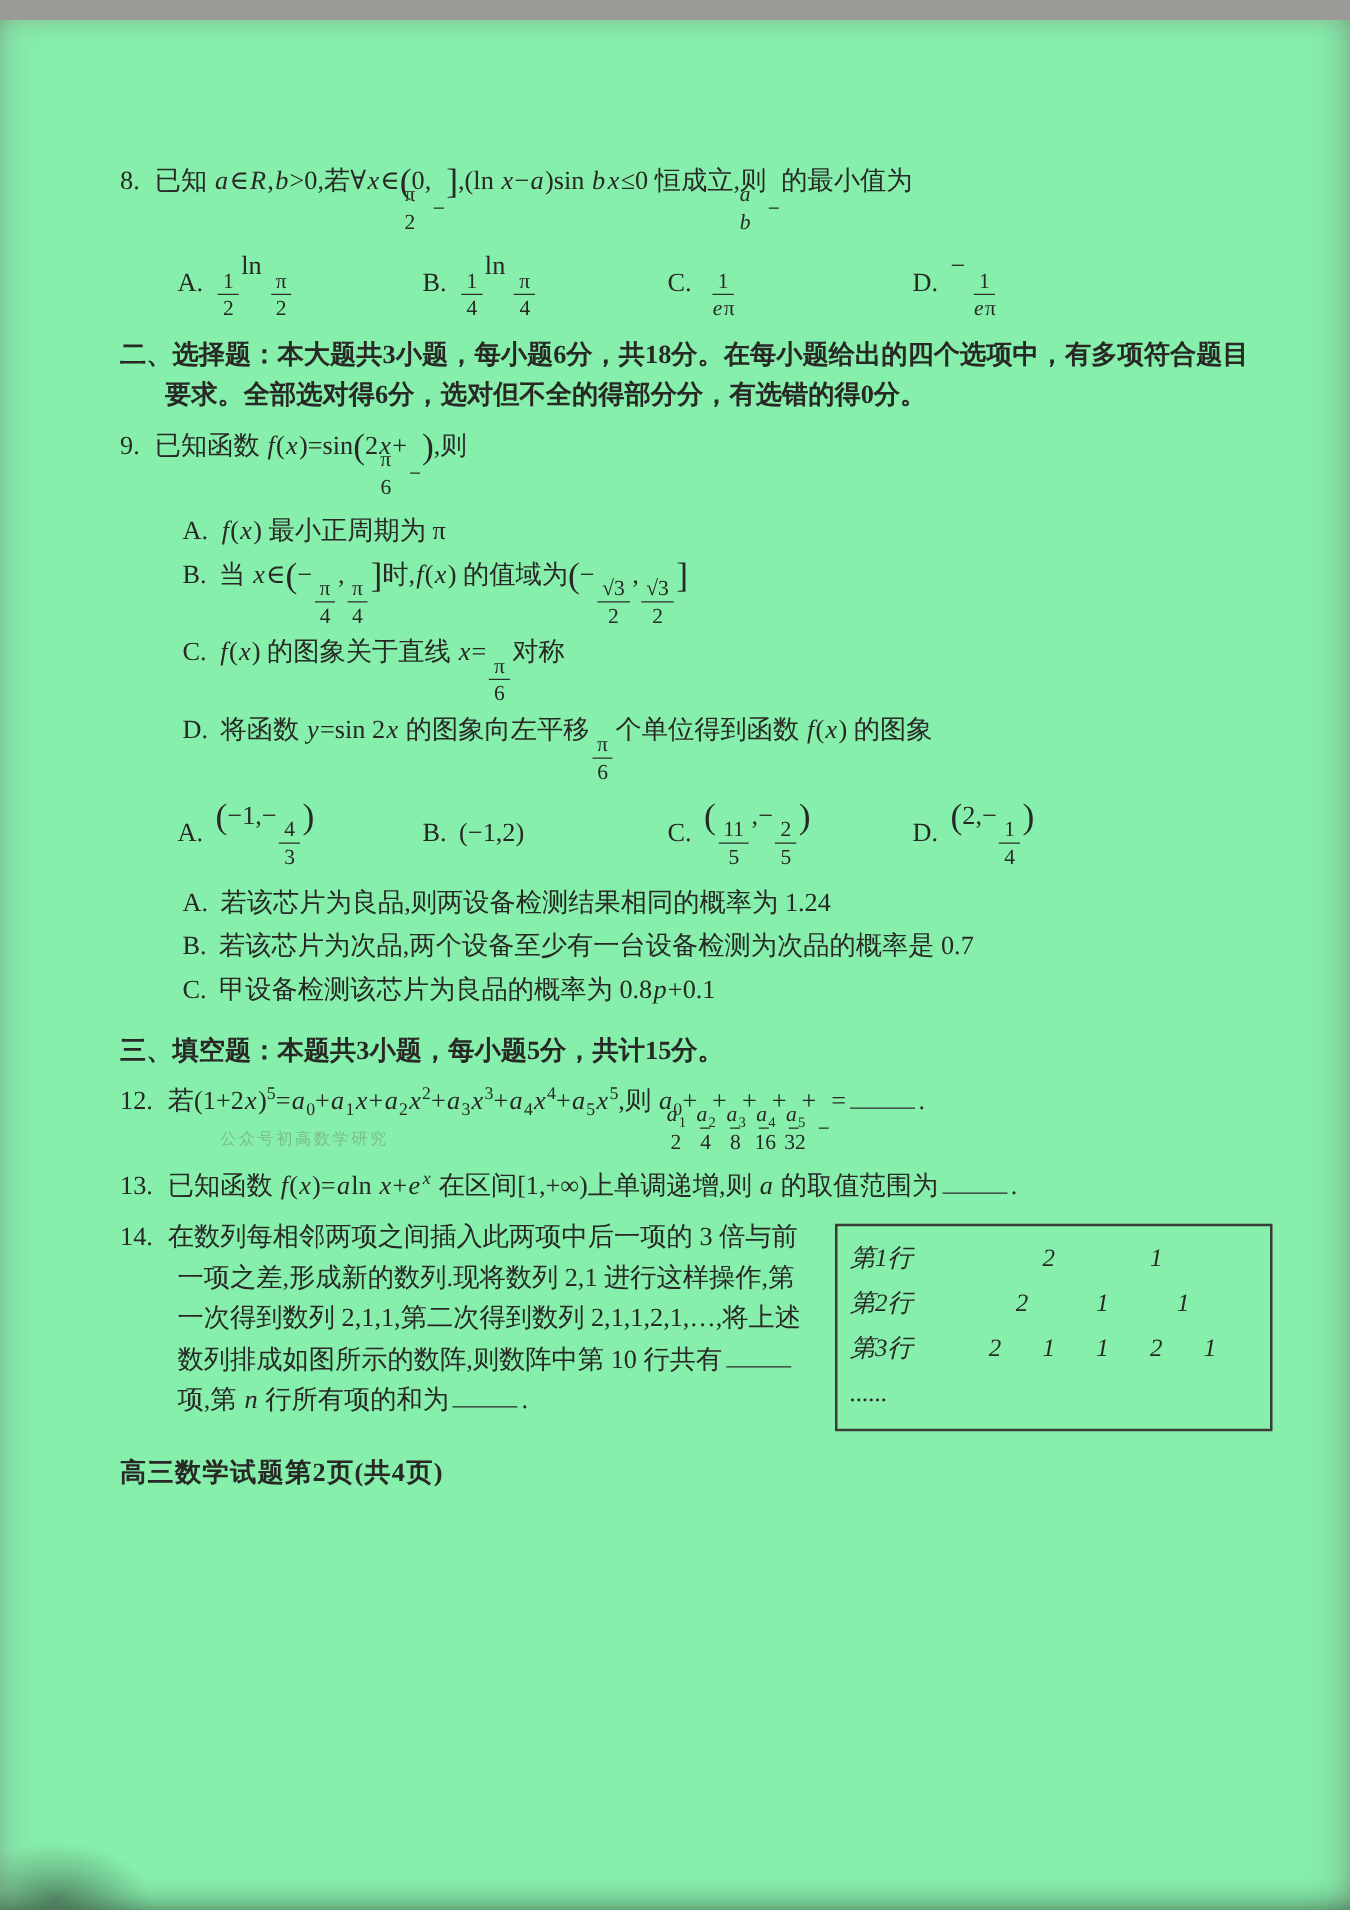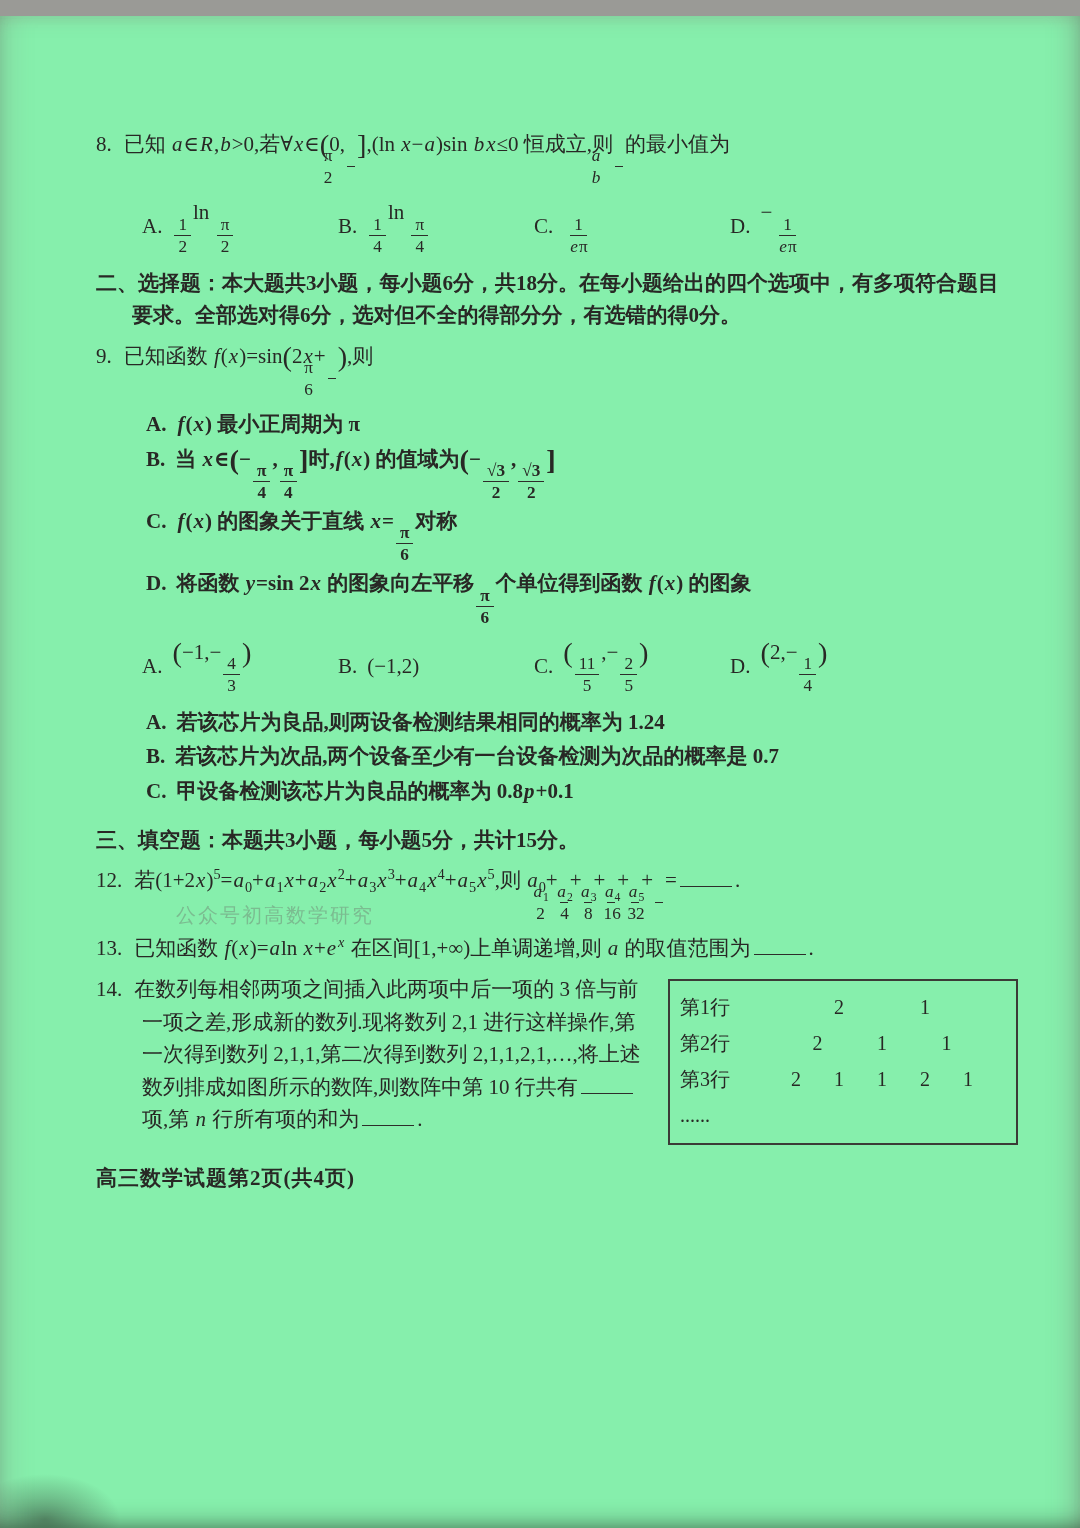--- a/index.html
+++ b/index.html
@@ -40,34 +40,34 @@
   .big{font-size:1.35em;line-height:0;vertical-align:-0.12em;}
   .blank{display:inline-block;width:52px;height:0.95em;margin:0 3px;
     border-bottom:1.7px solid #2d2d2a;vertical-align:baseline;}
   .hang{padding-left:46px;text-indent:-46px;}
   .qnum{margin-right:12px;}
   .block{margin-bottom:8px;}
   .sec-header{font-weight:700;padding-left:36px;text-indent:-36px;margin:10px 0 8px;}
   .opt-row{display:flex;padding-left:46px;margin:4px 0 10px;align-items:center;}
   .opt-row .opt{width:196px;display:inline-flex;align-items:center;}
   .opt-row .opt:last-child{width:auto;}
-  .opt-line{padding-left:50px;margin:2px 0;font-weight:bold;}
+  .opt-line{padding-left:50px;margin:2px 0;}
   .olabel{margin-right:10px;}
   .matrix-box{
     float:right;width:326px;border:2px solid #3b3b37;
     padding:8px 10px 10px;margin:6px 0 8px 20px;
     line-height:1.8;font-size:20px;
   }
-  .mt-row{display:flex;align-items:flex-start;}
+  .mt-row{display:flex;align-items:flex-start;font-style:italic;}
   .mt-label{width:78px;}
   .mt-vals{flex:1;display:flex;justify-content:space-evenly;}
   .footer{clear:both;text-align:left;font-weight:700;margin-top:26px;letter-spacing:1px;}
   .watermark{
     position:absolute;left:176px;top:886px;
-    color:rgba(105,105,100,.38);font-size:20px;letter-spacing:2px;
+    color:rgba(105,105,100,.38);font-size:13px;letter-spacing:2px;
     pointer-events:none;
   }
 </style>
 </head>
 <body>
 
 <div class="scan">
   <div class="content">
 
     <div class="block hang">

